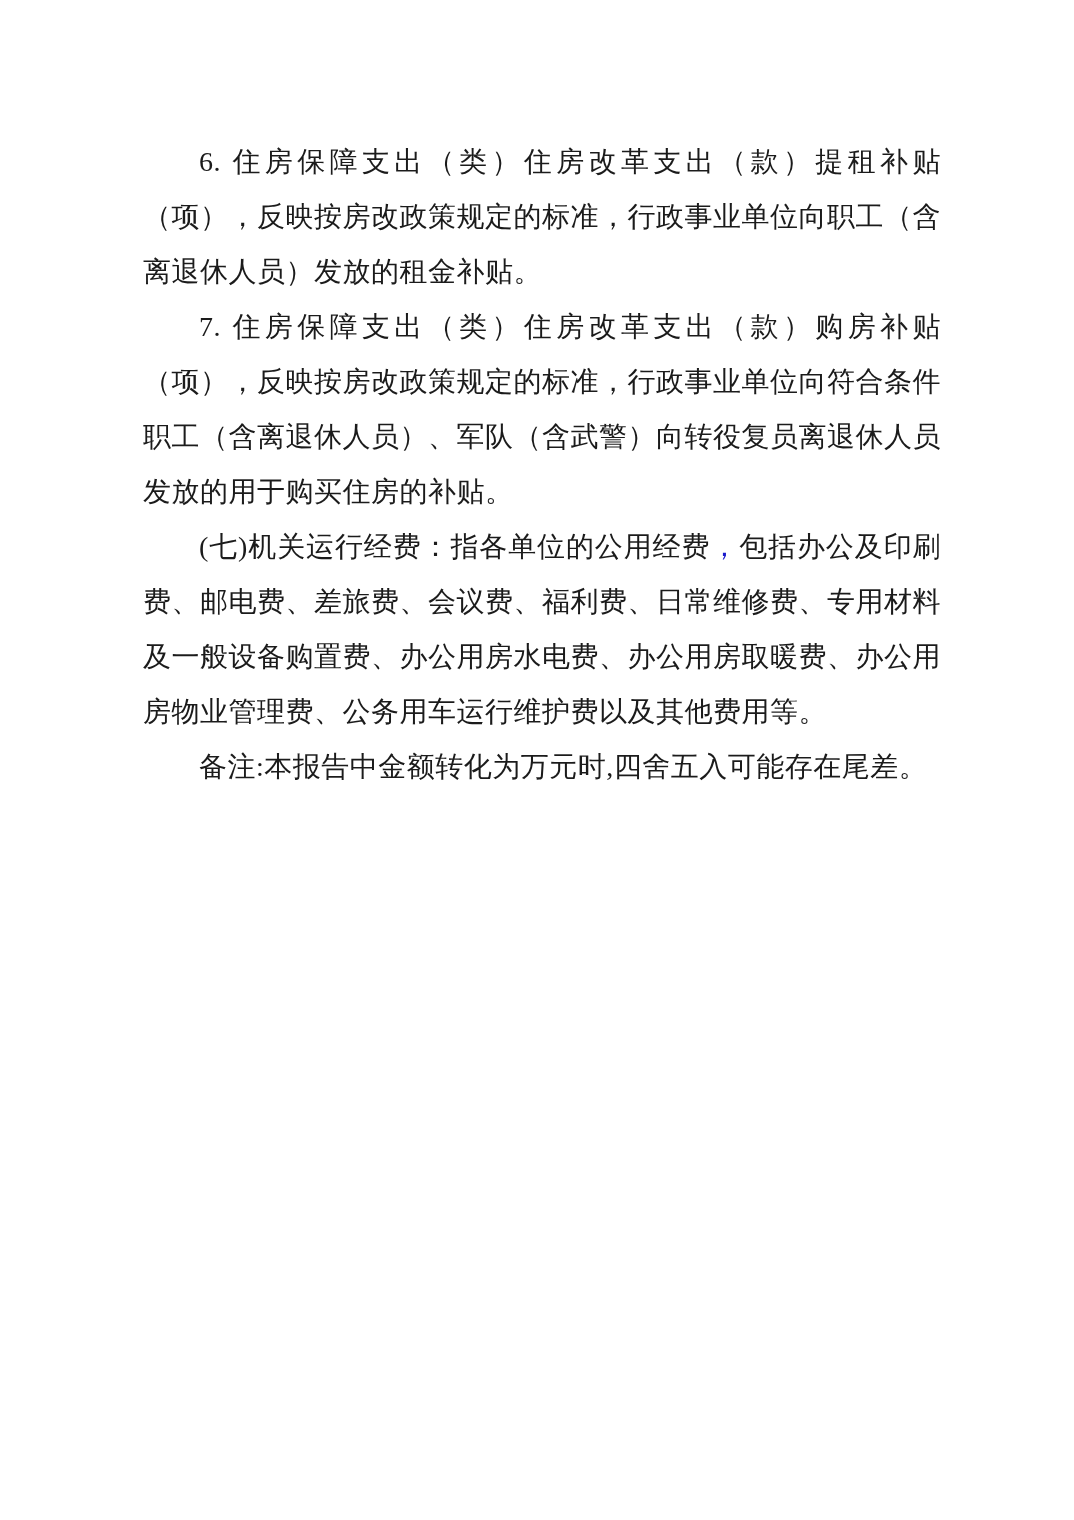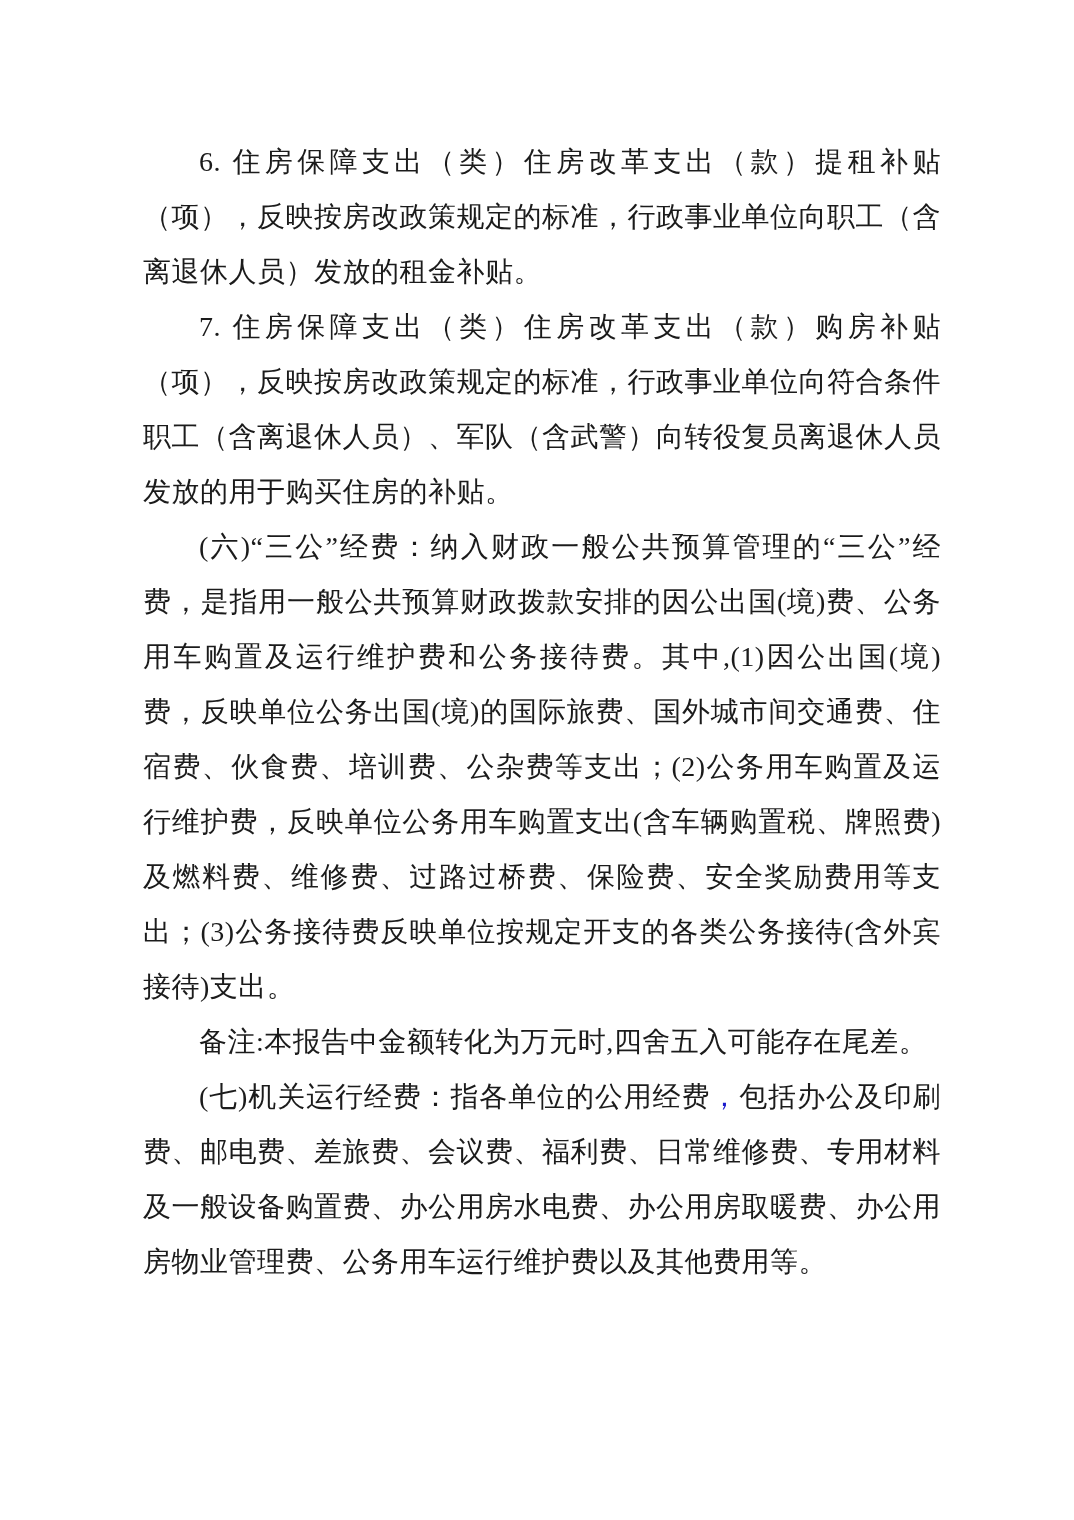--- a/index.html
+++ b/index.html
@@ -46,20 +46,19 @@
 </head>
 <body style="background: rgb(255, 255, 255); color: rgb(27, 27, 27);">
 
 <div class="page">
   <div class="content">
 
     <p class="para">6. 住房保障支出（类）住房改革支出（款）提租补贴（项），反映按房改政策规定的标准，行政事业单位向职工（含离退休人员）发放的租金补贴。</p>
 
     <p class="para">7. 住房保障支出（类）住房改革支出（款）购房补贴（项），反映按房改政策规定的标准，行政事业单位向符合条件职工（含离退休人员）、军队（含武警）向转役复员离退休人员发放的用于购买住房的补贴。</p>
 
-    <p class="para">(六)“三公”经费：纳入财政一般公共预算管理的“三公”经费，是指用一般公共预算财政拨款安排的因公出国(境)费、公务用车购置及运行维护费和公务接待费。其中,(1)因公出国(境)费，反映单位公务出国(境)的国际旅费、国外城市间交通费、住宿费、伙食费、培训费、公杂费等支出；(2)公务用车购置及运行维护费，反映单位公务用车购置支出(含车辆购置税、牌照费)及燃料费、维修费、过路过桥费、保险费、安全奖励费用等支出；(3)公务接待费反映单位按规定开支的各类公务接待(含外宾接待)支出。</p>
+
+    <p class="para"><span>(七)机关运行经费：指各单位的公用经费</span><span class="blue-punct" style="color: rgb(26, 26, 204);">，</span><span>包括办公及印刷费、邮电费、差旅费、会议费、福利费、日常维修费、专用材料及一般设备购置费、办公用房水电费、办公用房取暖费、办公用房物业管理费、公务用车运行维护费以及其他费用等。</span></p>
 
     <p class="para">备注:本报告中金额转化为万元时,四舍五入可能存在尾差。</p>
-
-    <p class="para"><span>(七)机关运行经费：指各单位的公用经费</span><span class="blue-punct" style="color: rgb(26, 26, 204);">，</span><span>包括办公及印刷费、邮电费、差旅费、会议费、福利费、日常维修费、专用材料及一般设备购置费、办公用房水电费、办公用房取暖费、办公用房物业管理费、公务用车运行维护费以及其他费用等。</span></p>
 
   </div>
 </div>
 
 </body></html>

